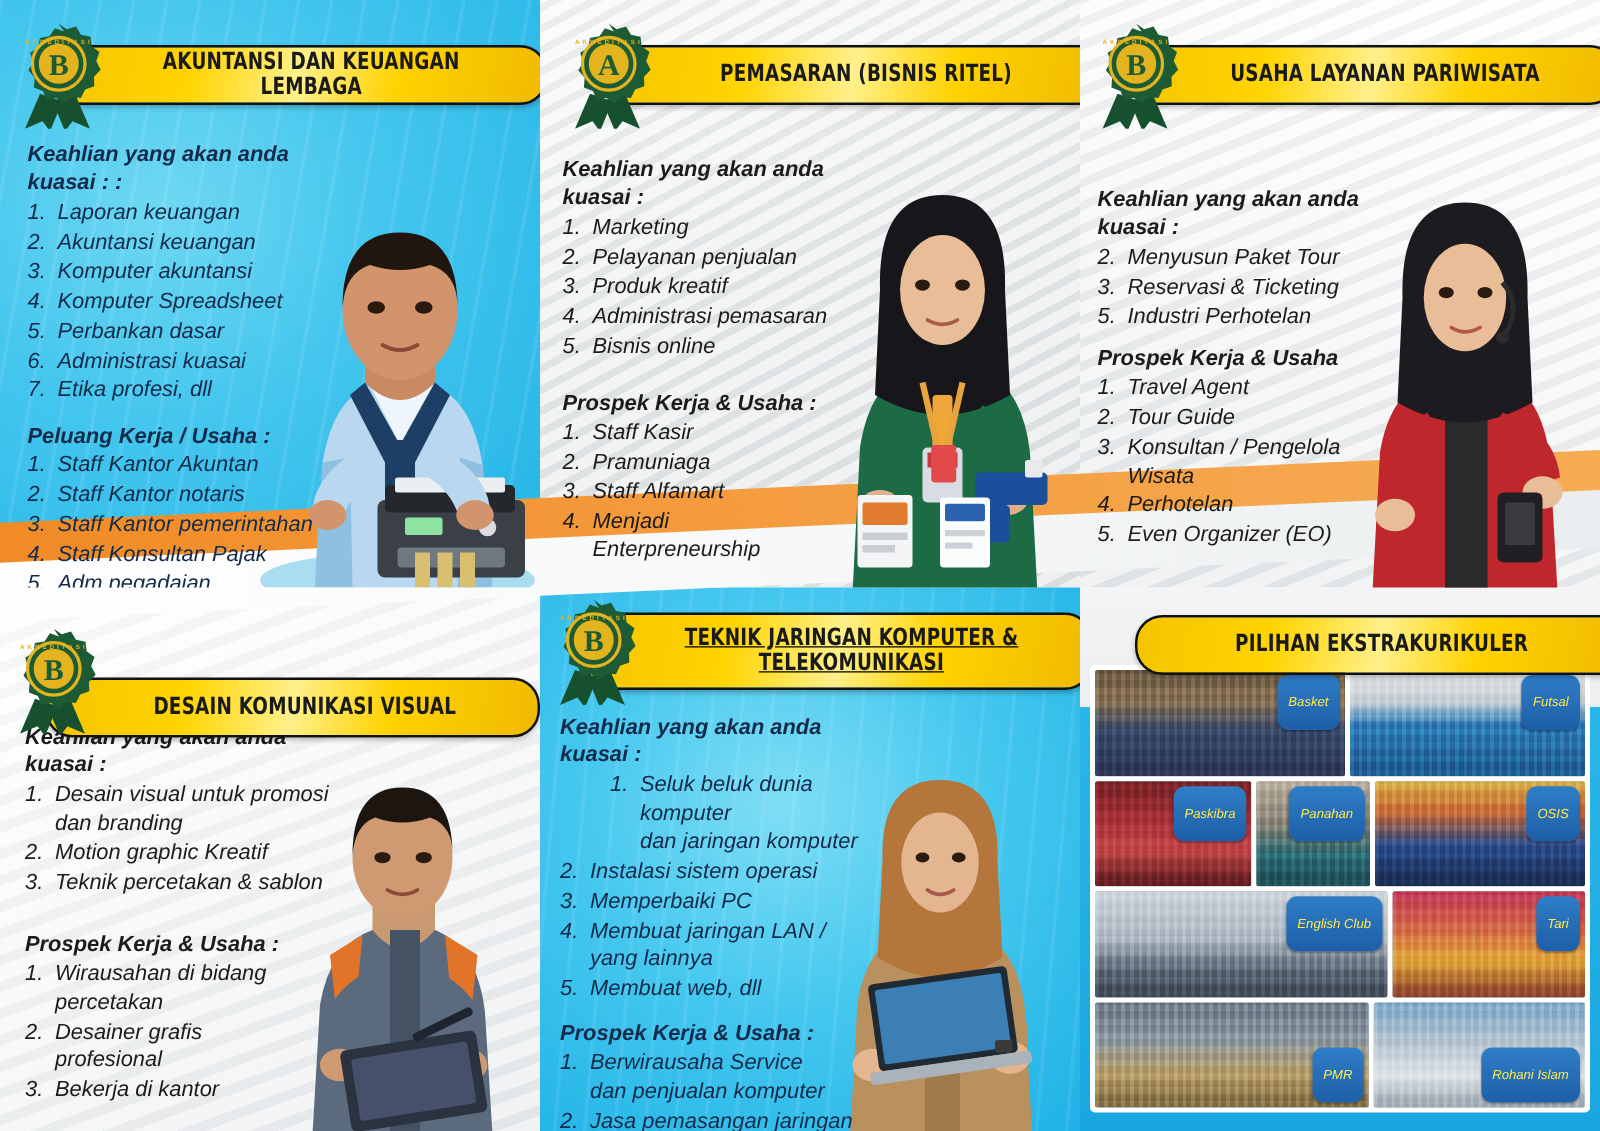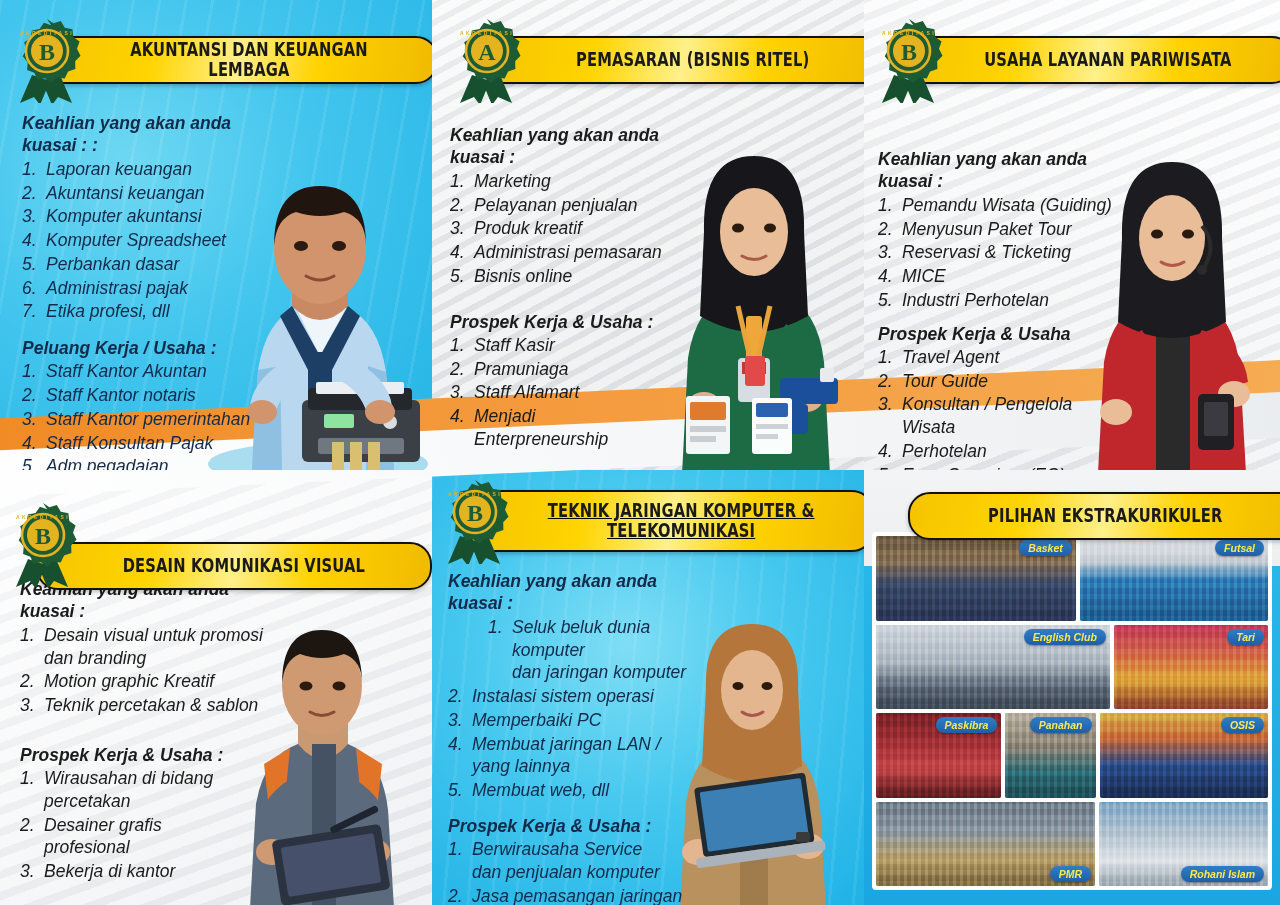--- a/index.html
+++ b/index.html
@@ -97,23 +97,23 @@
   
   .person{position:absolute;z-index:12;}
 
   
   .ekskul{position:absolute;left:872px;top:532px;width:400px;height:358px;
           background:#ffffff;border-radius:4px;padding:4px;box-sizing:border-box;z-index:14;
           display:flex;flex-direction:column;gap:4px;}
   .ek-row{display:flex;gap:4px;flex:1;}
   .ek-cell{position:relative;overflow:hidden;border-radius:2px;background:#9aa7b0;}
   .ek-label{
-    position:absolute;padding:2px 9px;border-radius:9px;
+    position:absolute;padding:16px 9px;border-radius:9px;
     background:linear-gradient(180deg,#2f7ec7,#1d5fa8);
-    color:#ffe94d;font-weight:bold;font-size:10.5px;font-style:italic;
+    color:#ffe94d;font-weight:normal;font-size:10.5px;font-style:italic;
     white-space:nowrap;box-shadow:0 1px 2px rgba(0,0,0,.35);
   }
   .lab-tr{right:4px;top:4px;}
   .lab-br{right:4px;bottom:4px;}
 
   
   .ph{position:absolute;inset:0;}
   .ph-basket{background:linear-gradient(180deg,#6d5b44 0%,#8a7355 28%,#3a4a6b 58%,#2b3654 100%);}
   .ph-futsal{background:linear-gradient(180deg,#e6e9ec 0%,#c8ced4 30%,#2f7fb8 52%,#1f5d90 100%);}
   .ph-english{background:linear-gradient(180deg,#cfd6dd 0%,#aeb8c2 45%,#5d6a78 75%,#3d4754 100%);}
@@ -186,21 +186,21 @@
 
     <div class="txt dark" style="left:22px;top:112px;width:250px;">
       <div class="t-head">Keahlian yang akan
 anda kuasai : :</div>
       <ul class="t-list">
         <li><span class="num">1.</span><span>Laporan keuangan</span></li>
         <li><span class="num">2.</span><span>Akuntansi keuangan</span></li>
         <li><span class="num">3.</span><span>Komputer akuntansi</span></li>
         <li><span class="num">4.</span><span>Komputer Spreadsheet</span></li>
         <li><span class="num">5.</span><span>Perbankan dasar</span></li>
-        <li><span class="num">6.</span><span>Administrasi pajak</span></li>
+        <li><span class="num">6.</span><span>Administrasi kuasai</span></li>
         <li><span class="num">7.</span><span>Etika profesi, dll</span></li>
       </ul>
       <div class="gap"></div>
       <div class="t-head">Peluang Kerja / Usaha :</div>
       <ul class="t-list">
         <li><span class="num">1.</span><span>Staff Kantor Akuntan</span></li>
         <li><span class="num">2.</span><span>Staff Kantor notaris</span></li>
         <li><span class="num">3.</span><span>Staff Kantor pemerintahan</span></li>
         <li><span class="num">4.</span><span>Staff Konsultan Pajak</span></li>
         <li><span class="num">5.</span><span>Adm  pegadaian</span></li>
@@ -326,24 +326,22 @@
       </svg>
       <div class="ribbon" style="width:316px;margin-left:28px;">
         <span class="ribbon-text">USAHA LAYANAN PARIWISATA</span>
       </div>
     </div>
 
     <div class="txt ink" style="left:14px;top:148px;width:244px;">
       <div class="t-head">Keahlian yang akan
 anda kuasai :</div>
       <ul class="t-list">
-        <li><span class="num">1.</span><span>Pemandu Wisata (Guiding)</span></li>
         <li><span class="num">2.</span><span>Menyusun Paket Tour</span></li>
         <li><span class="num">3.</span><span>Reservasi &amp; Ticketing</span></li>
-        <li><span class="num">4.</span><span>MICE</span></li>
         <li><span class="num">5.</span><span>Industri Perhotelan</span></li>
       </ul>
       <div class="gap" style="height:10px;"></div>
       <div class="t-head">Prospek Kerja &amp; Usaha</div>
       <ul class="t-list">
         <li><span class="num">1.</span><span>Travel Agent</span></li>
         <li><span class="num">2.</span><span>Tour Guide</span></li>
         <li style="white-space:pre-line;"><span class="num">3.</span><span>Konsultan / Pengelola
 Wisata</span></li>
         <li><span class="num">4.</span><span>Perhotelan</span></li>
@@ -497,47 +495,47 @@
         <span class="ek-label lab-tr">Basket</span>
       </div>
       <div class="ek-cell" style="flex:1.30;">
         <div class="ph ph-futsal"></div>
           <div class="grain"></div>
         <span class="ek-label lab-tr">Futsal</span>
       </div>
     </div>
 
     <div class="ek-row">
+      <div class="ek-cell" style="flex:1.28;">
+        <div class="ph ph-paskibra"></div>
+          <div class="grain"></div>
+        <span class="ek-label lab-tr">Paskibra</span>
+      </div>
+      <div class="ek-cell" style="flex:0.92;">
+        <div class="ph ph-panahan"></div>
+          <div class="grain"></div>
+        <span class="ek-label lab-tr">Panahan</span>
+      </div>
+      <div class="ek-cell" style="flex:1.72;">
+        <div class="ph ph-osis"></div>
+          <div class="grain"></div>
+        <span class="ek-label lab-tr">OSIS</span>
+      </div>
+    </div>
+
+    <div class="ek-row">
       <div class="ek-cell" style="flex:1.82;">
         <div class="ph ph-english"></div>
           <div class="grain"></div>
         <span class="ek-label lab-tr">English Club</span>
       </div>
       <div class="ek-cell" style="flex:1.20;">
         <div class="ph ph-tari"></div>
           <div class="grain"></div>
         <span class="ek-label lab-tr">Tari</span>
-      </div>
-    </div>
-
-    <div class="ek-row">
-      <div class="ek-cell" style="flex:1.28;">
-        <div class="ph ph-paskibra"></div>
-          <div class="grain"></div>
-        <span class="ek-label lab-tr">Paskibra</span>
-      </div>
-      <div class="ek-cell" style="flex:0.92;">
-        <div class="ph ph-panahan"></div>
-          <div class="grain"></div>
-        <span class="ek-label lab-tr">Panahan</span>
-      </div>
-      <div class="ek-cell" style="flex:1.72;">
-        <div class="ph ph-osis"></div>
-          <div class="grain"></div>
-        <span class="ek-label lab-tr">OSIS</span>
       </div>
     </div>
 
     <div class="ek-row">
       <div class="ek-cell" style="flex:1.62;">
         <div class="ph ph-pmr"></div>
           <div class="grain"></div>
         <span class="ek-label lab-br">PMR</span>
       </div>
       <div class="ek-cell" style="flex:1.25;">

